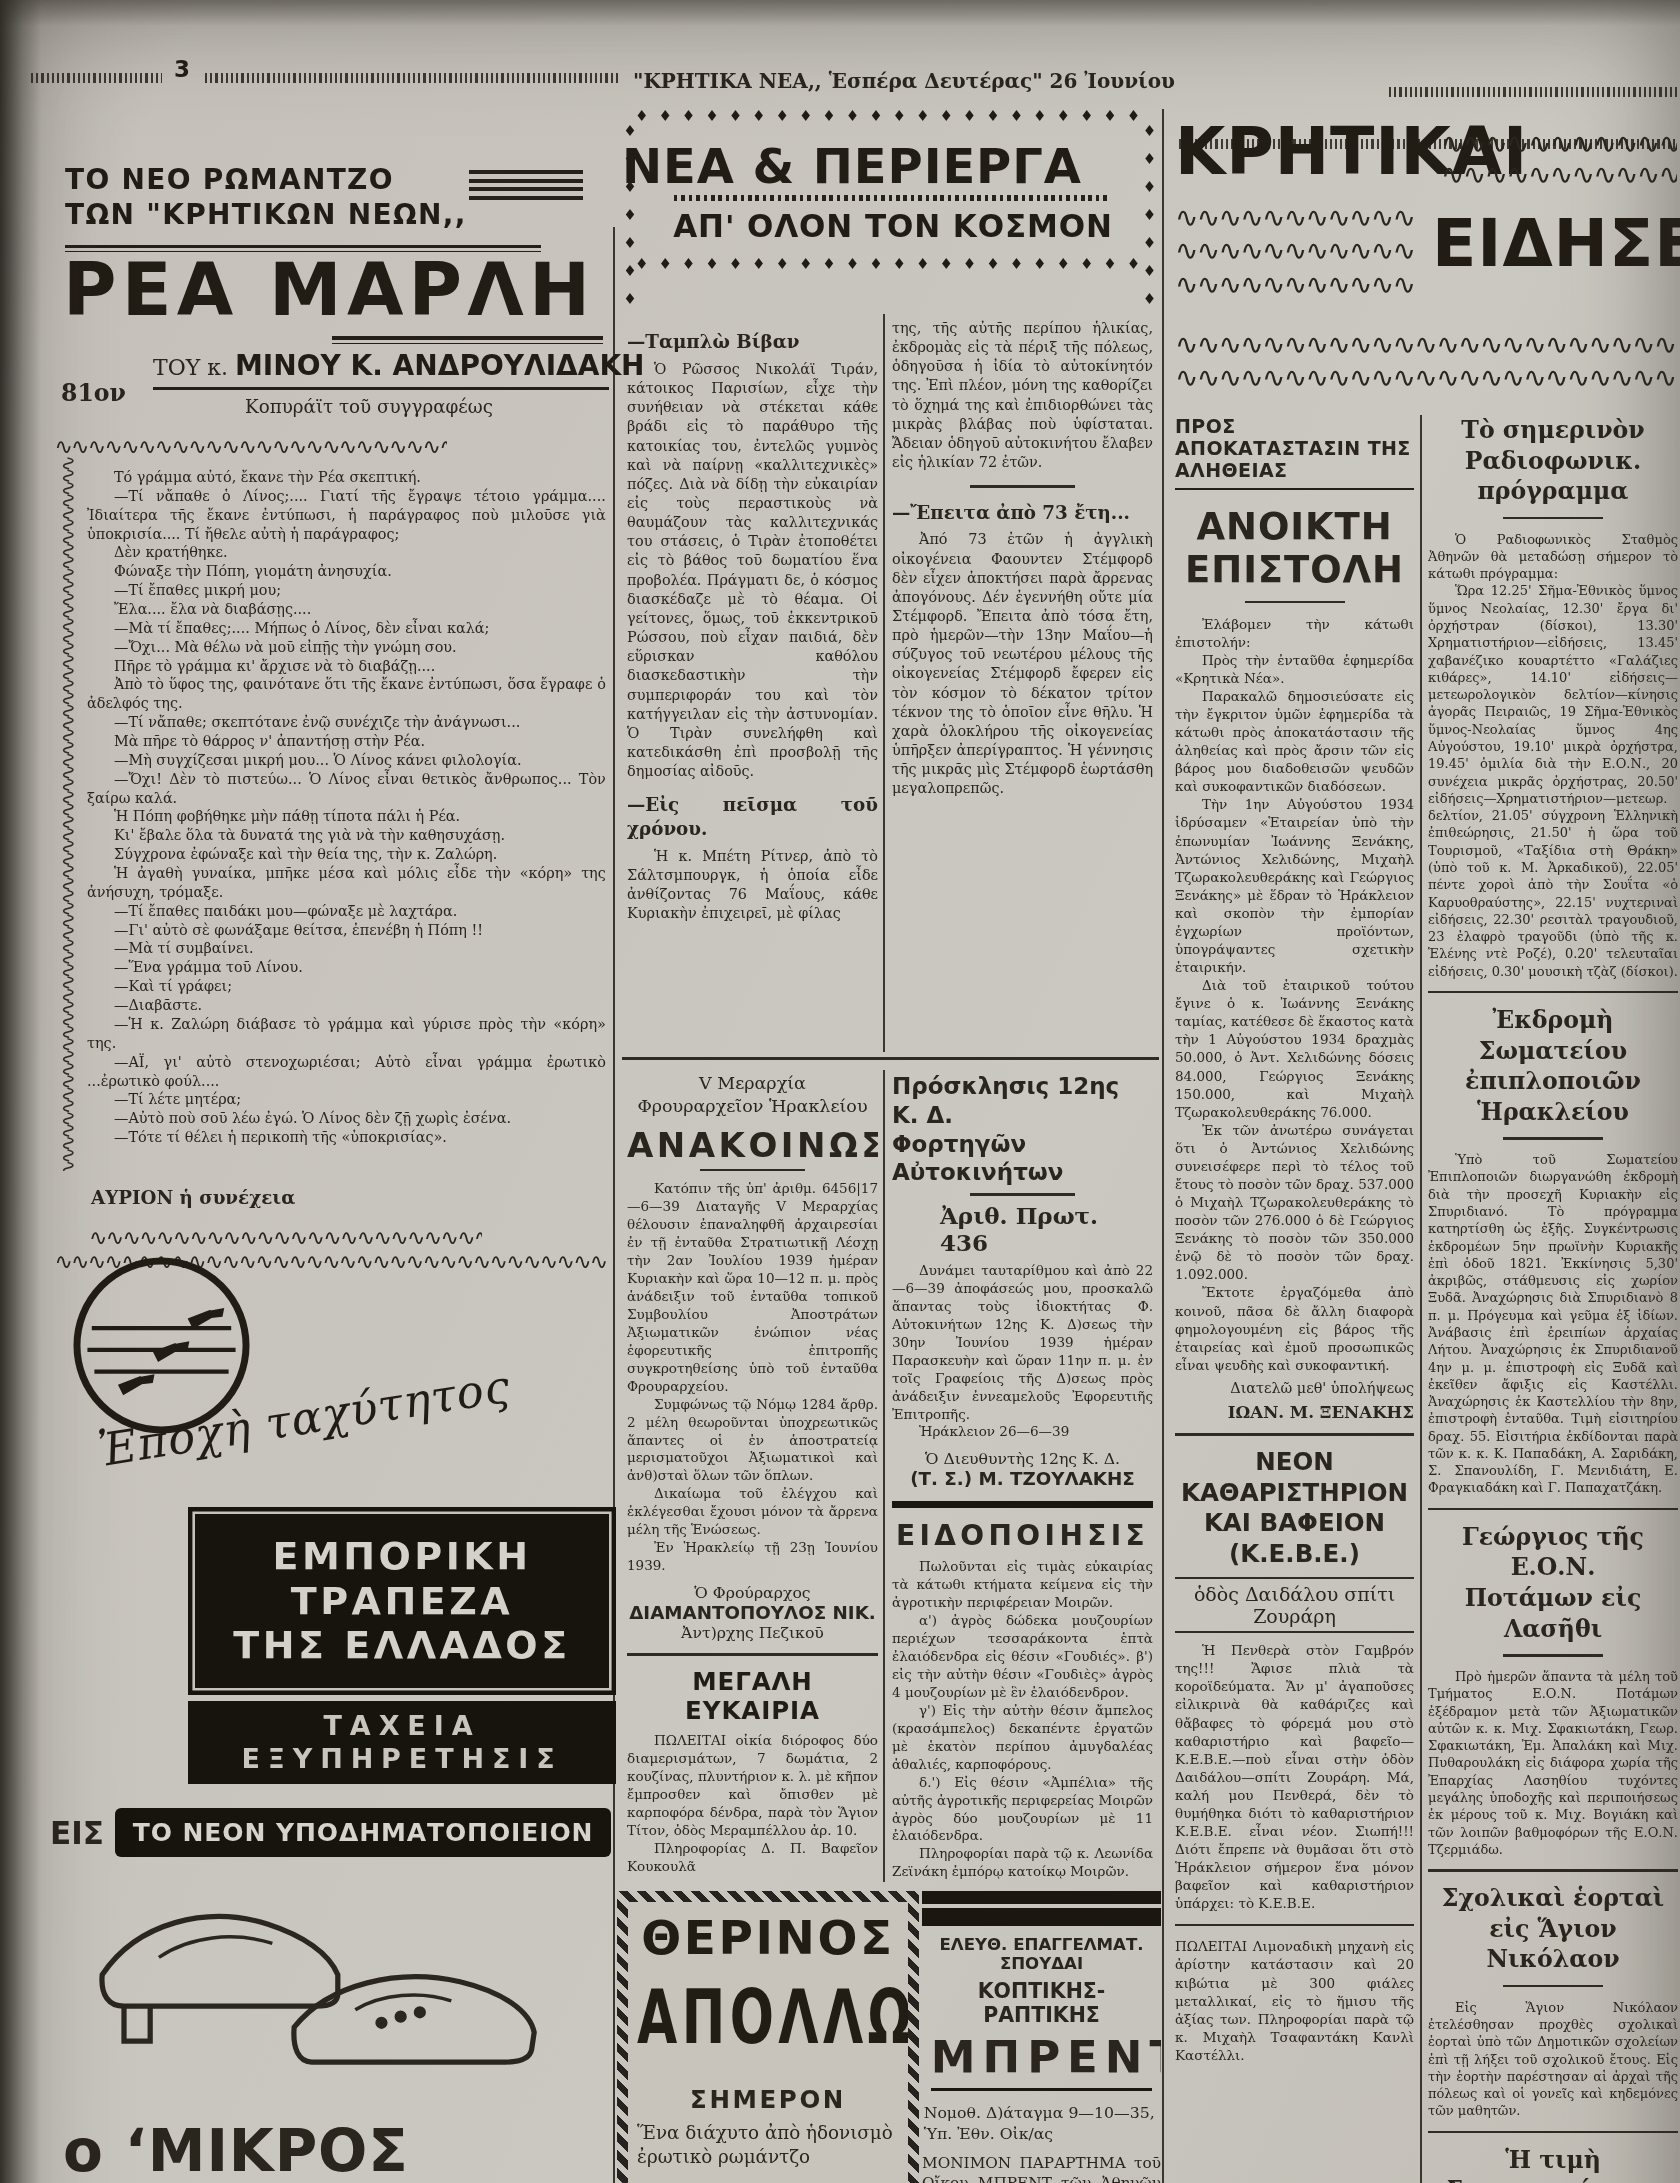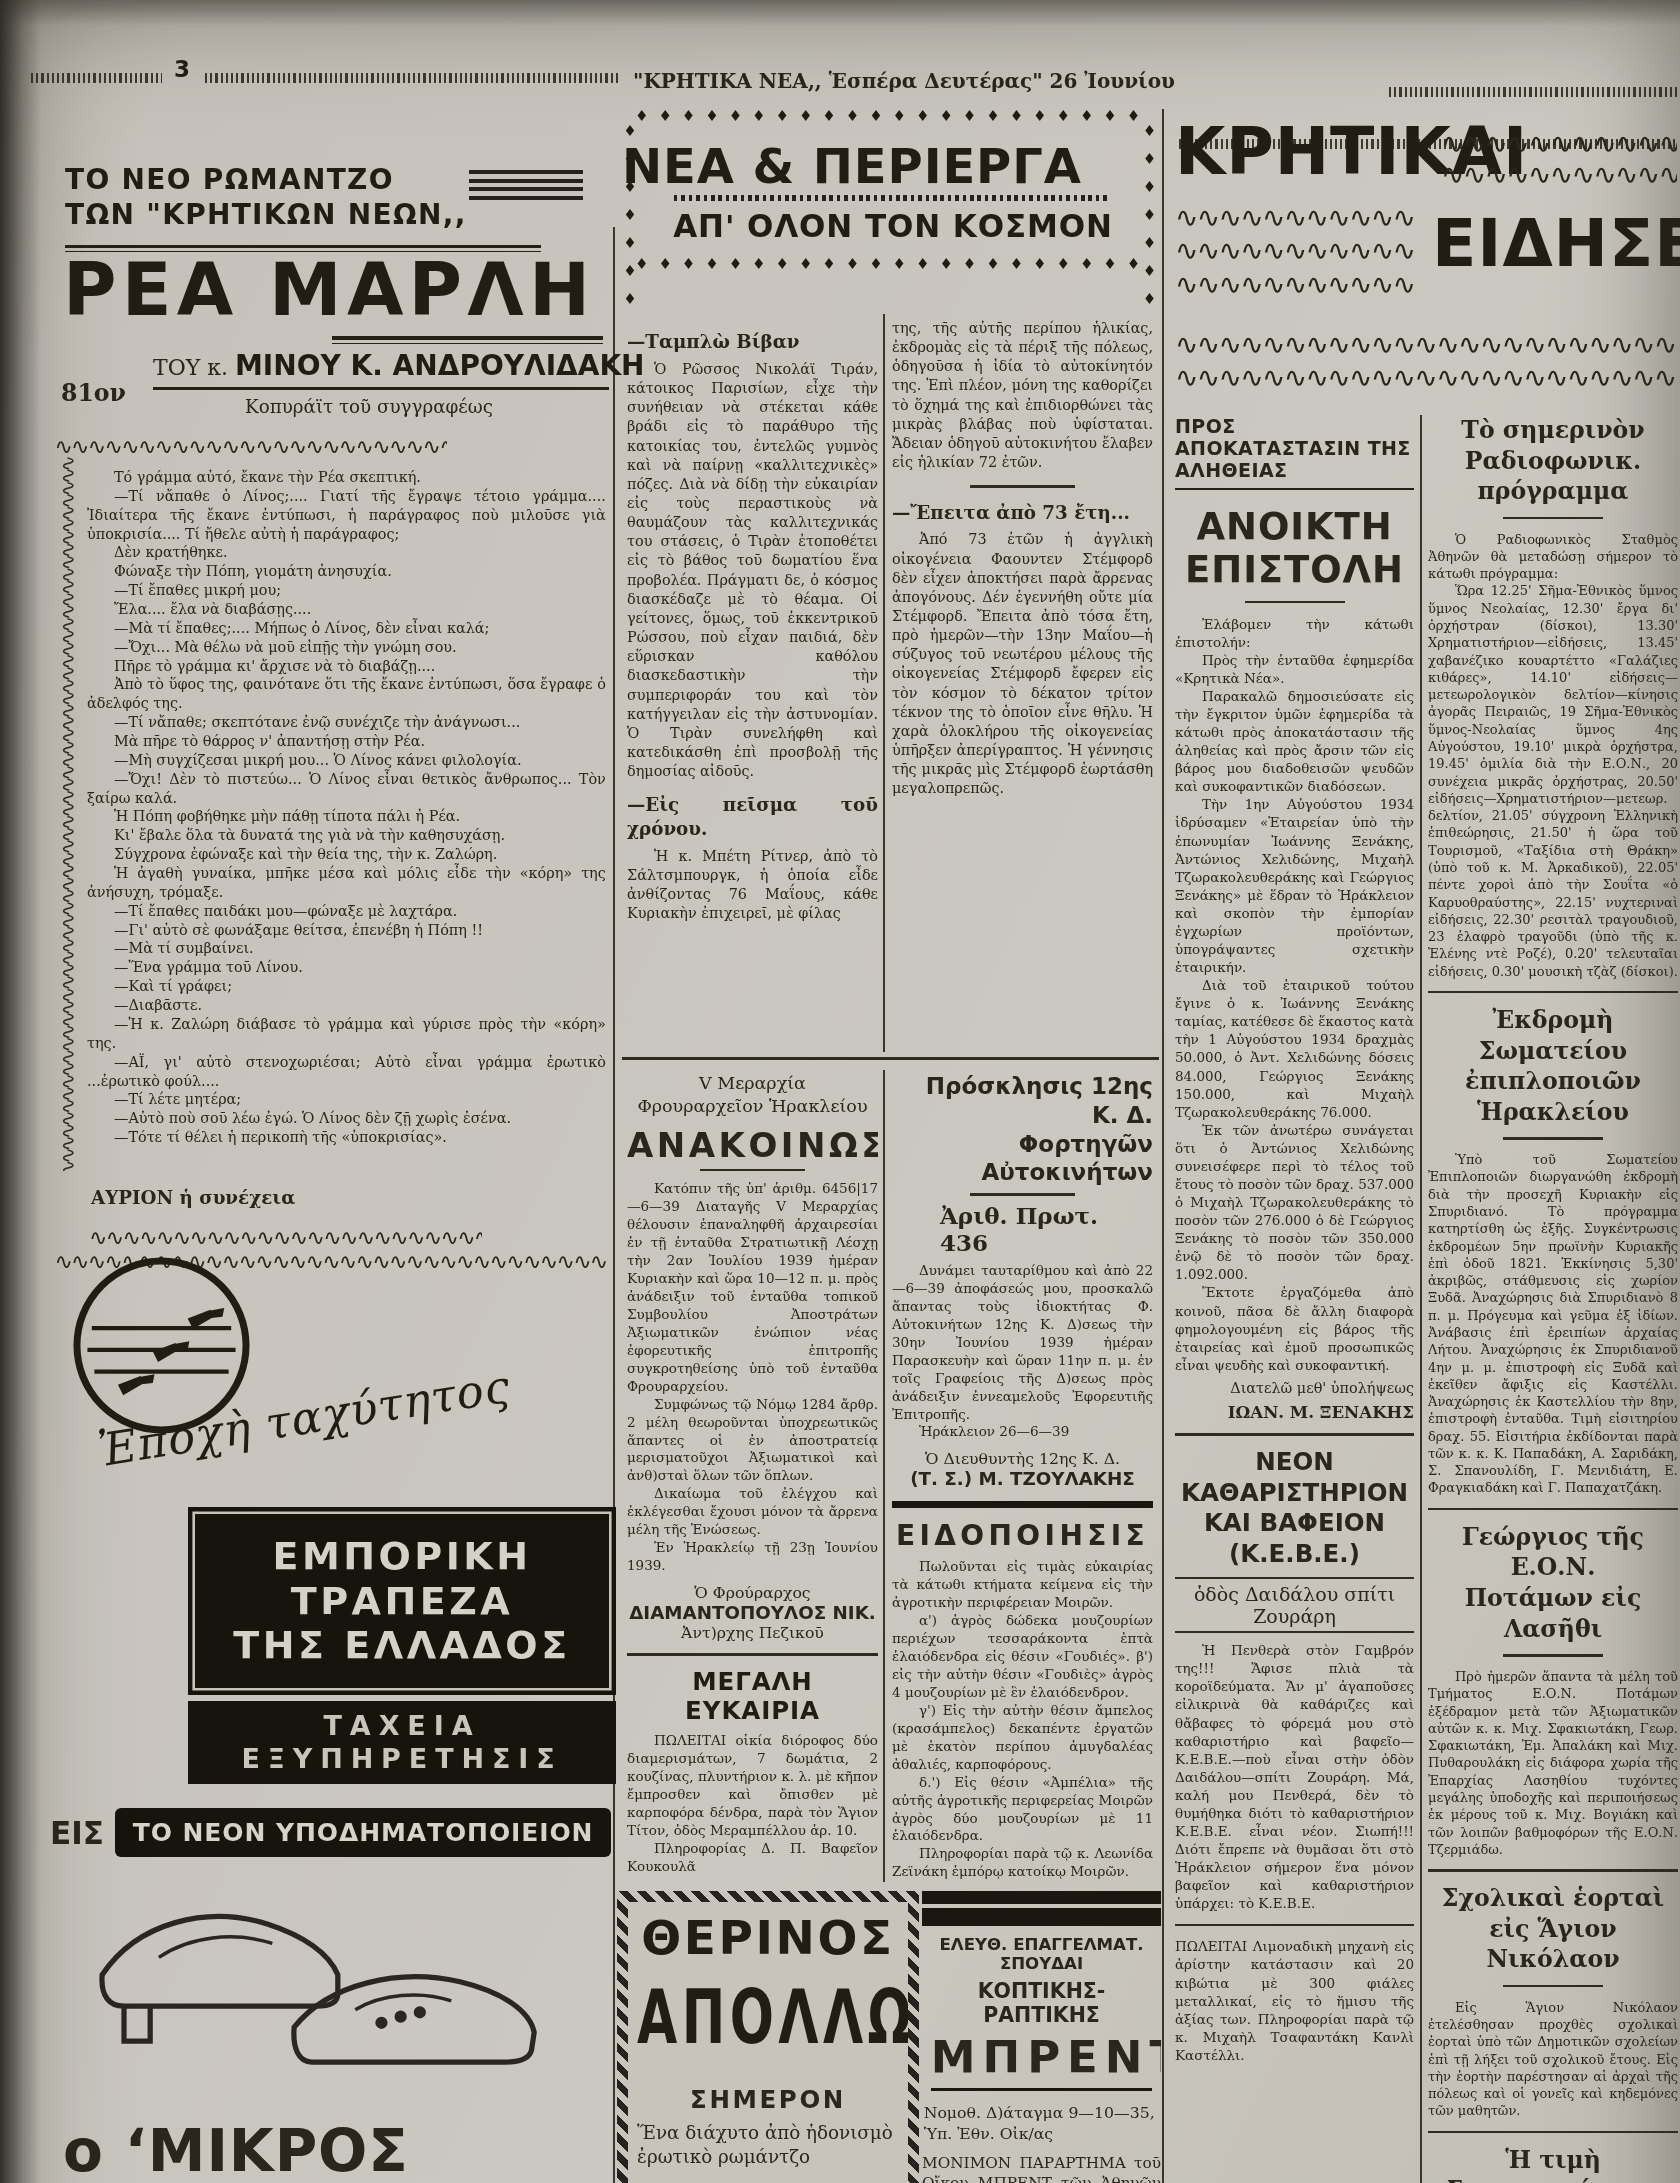--- a/index.html
+++ b/index.html
@@ -69,21 +69,21 @@
   .nea-underline{position:absolute;left:52px;right:52px;top:86px;height:6.1px;
     background:repeating-linear-gradient(90deg,#26211a 0 3.5px,transparent 3.5px 7.4px);}
   .nea-sub{position:absolute;left:5px;right:0;top:99px;font-size:31px;text-align:center;letter-spacing:0.9px;}
   .col{position:absolute;overflow:hidden;}
   .mid-bt{font-size:14.4px;line-height:1.33;}
   .cls-bt{font-size:13.5px;line-height:1.33;}
   .ann-kicker{font-size:17.5px;text-align:center;line-height:1.3;}
   .ann-title{font-family:"DejaVu Sans",sans-serif;font-weight:bold;font-size:34px;text-align:center;letter-spacing:3.5px;margin:7.9px 0 3.5px;}
   .ann-sig{text-align:center;margin-top:7.9px;font-size:15.7px;}
   .ann-sig b{font-size:18.3px;font-family:"DejaVu Sans",sans-serif;}
-  .pros-title{font-family:"DejaVu Sans",sans-serif;font-weight:bold;font-size:23px;text-align:right;line-height:1.25;}
+  .pros-title{font-family:"DejaVu Sans",sans-serif;font-weight:bold;font-size:23px;text-align:left;line-height:1.25;}
   .eid-title{font-family:"DejaVu Sans",sans-serif;font-weight:bold;font-size:28px;text-align:center;letter-spacing:4.4px;margin:8.7px 0 6.1px;}
   .thickbar{height:7px;background:#1b1610;margin:11.4px 0;}
   .ref-right{text-align:right;font-weight:bold;font-size:17.5px;margin-top:6.1px;}
 
   .ornate{position:absolute;left:617px;top:1891px;width:302px;height:789px;
     background:repeating-linear-gradient(45deg,#262220 0 6.5px,#c8c4bc 6.5px 12.7px);}
   .ornate-inner{position:absolute;inset:11.4px;background:#c8c4bc;overflow:hidden;padding:4.4px 8.7px;}
   .apo-title1{font-size:47px;letter-spacing:2.6px;text-align:center;margin-top:3.5px;}
   .apo-title2{font-size:52px;letter-spacing:4.4px;text-align:center;transform:scaleY(1.45);transform-origin:top;margin-top:7.9px;}
   .apo-now{font-size:24.5px;font-weight:bold;font-family:"DejaVu Sans",sans-serif;text-align:center;margin-top:52px;letter-spacing:2.6px;}

